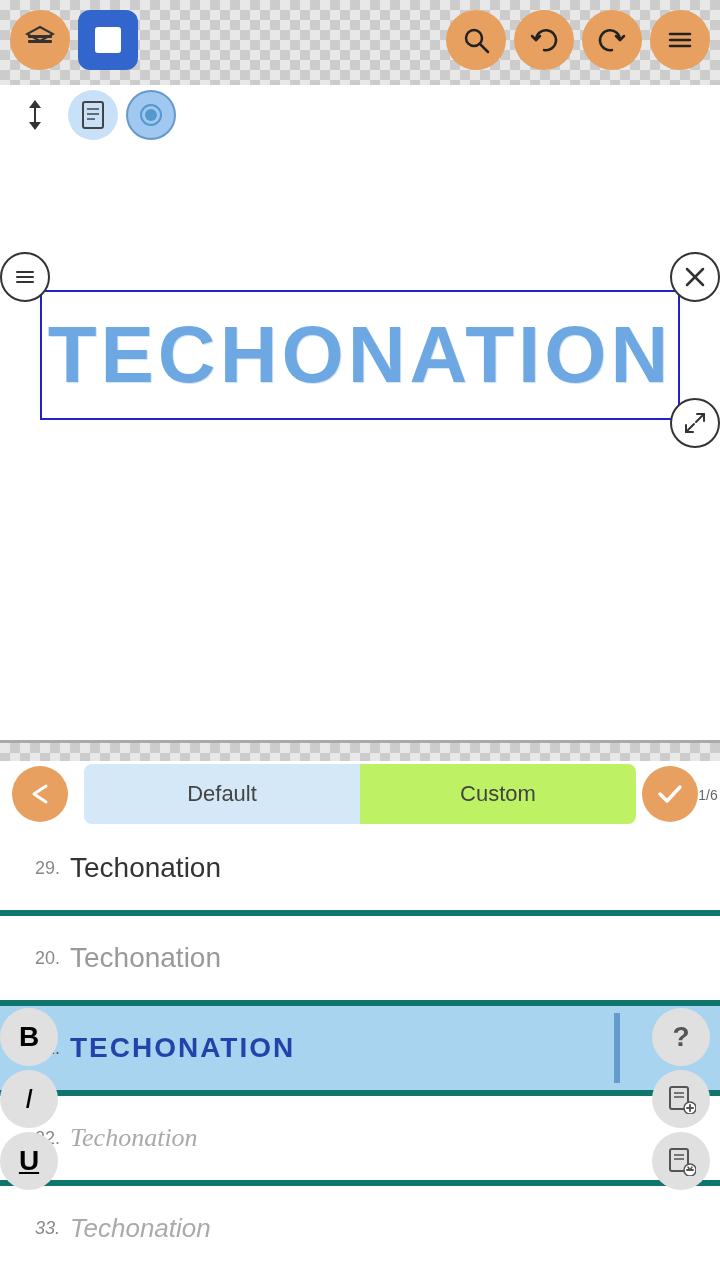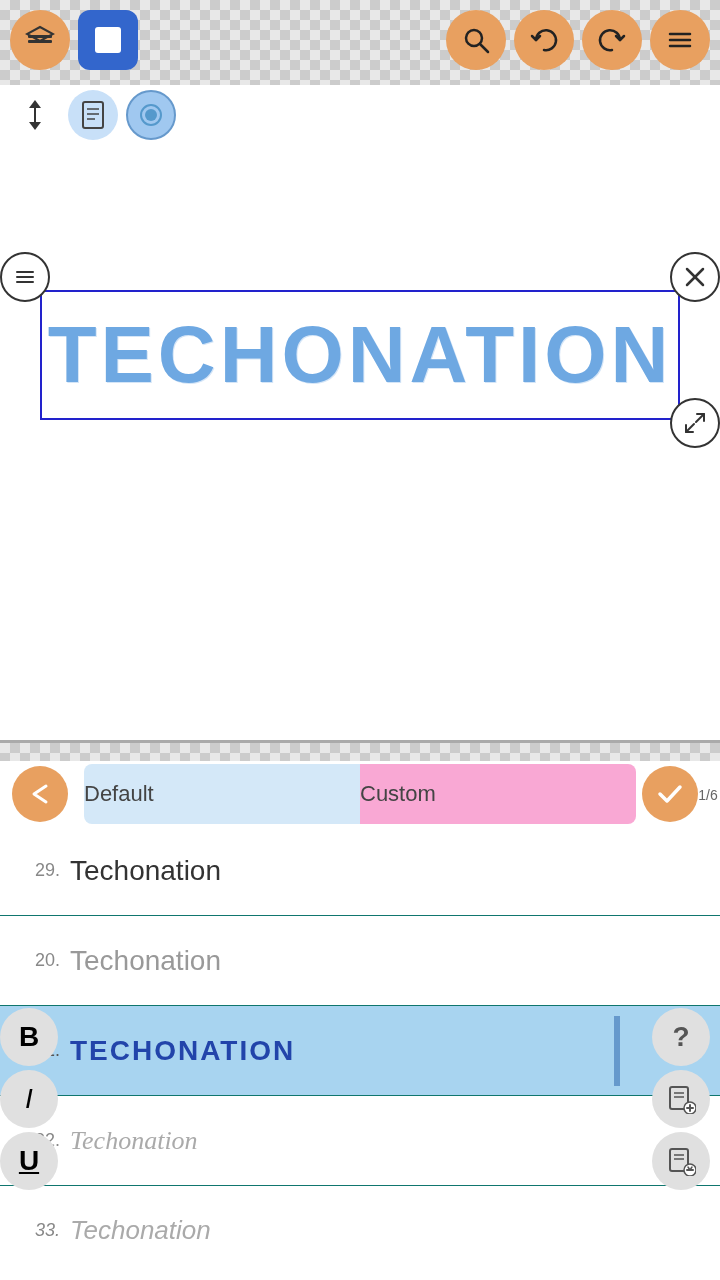--- a/index.html
+++ b/index.html
@@ -207,31 +207,32 @@
       height: 60px;
       border-radius: 8px;
       overflow: hidden;
       margin: 4px;
     }
 
     .tab-item {
       flex: 1;
       display: flex;
       align-items: center;
+      justify-content: center;
       font-size: 22px;
       cursor: pointer;
     }
 
     .tab-default {
       background: #d4e8f8;
       color: #444;
     }
 
     .tab-custom {
-      background: #f9a8d4;
+      background: #bef264;
       color: #444;
     }
 
     #confirm-btn {
       width: 80px;
       height: 65px;
       display: flex;
       align-items: center;
       justify-content: center;
       flex-shrink: 0;
@@ -259,21 +260,21 @@
     #font-list {
       width: 720px;
       overflow-y: auto;
       height: 420px;
     }
 
     .font-row {
       display: flex;
       align-items: center;
       height: 90px;
-      border-bottom: 1px solid #0f766e;
+      border-bottom: 6px solid #0f766e;
       padding: 0 10px;
     }
 
     .font-row-selected {
       background: #a8d4f0;
     }
 
     .font-number {
       width: 60px;
       font-size: 18px;

